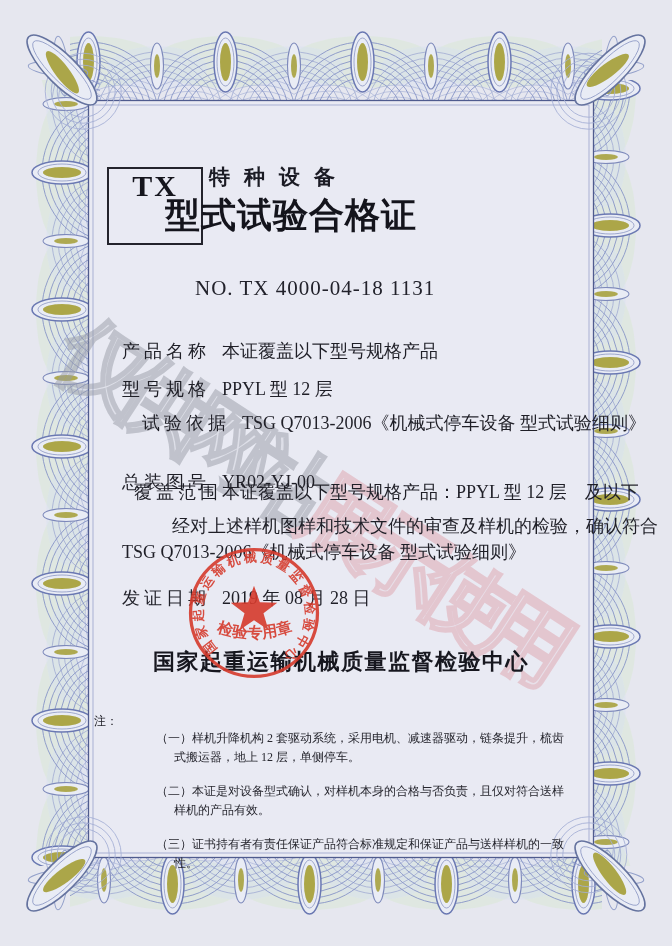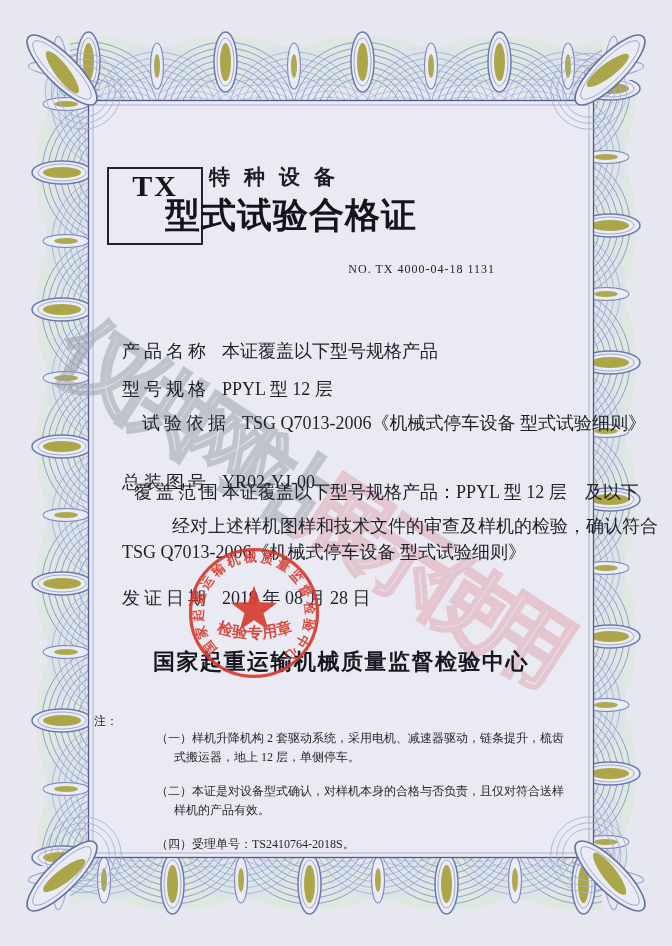--- a/index.html
+++ b/index.html
@@ -28,22 +28,22 @@
   }
   .category {
     position:absolute; left:195px; top:163px; width:300px; text-align:left;
     font-size:21px; letter-spacing:14px; text-indent:14px; color:#1b1b24; font-weight:bold;font-family:Liberation Mono, monospace;
   }
   .title {
     position:absolute; left:165px; top:192px; width:360px; text-align:left;
     font-size:35px; font-weight:bold; letter-spacing:1px; color:#14141c;
   }
   .cert-no {
-    position:absolute; left:195px; top:262px; width:300px; text-align:right;
-    font-size:12px; letter-spacing:1px; color:#22222b;
+    position:absolute; left:195px; top:276px; width:300px; text-align:left;
+    font-size:21px; letter-spacing:1px; color:#22222b;
   }
   .field { position:absolute; left:122px; font-size:18px; white-space:nowrap; }
   .flabel { display:inline-block; width:100px; letter-spacing:4px; }
   .f0 { top:300px; } .f1 { top:339px; } .f2 { top:377px; }
   .f3 { top:411px;margin-left:20px; } .f4 { top:470px; } .f5 { top:480px;text-align:right; }
   .concl1 { position:absolute; left:172px; top:514px; font-size:18px; white-space:nowrap; }
   .concl2 { position:absolute; left:122px; top:540px; font-size:18px; white-space:nowrap; }
   .issue { position:absolute; left:122px; top:586px; font-size:18px; white-space:nowrap; }
   .authority {
     position:absolute; left:88px; top:647px; width:506px; text-align:center;
@@ -171,16 +171,16 @@
     <path id="sealBottom" d="M 30,94 Q 75,111 120,94" fill="none"></path>
     <text font-size="17" font-weight="bold" fill="#d63a2c">
       <textPath href="#sealBottom" startOffset="4" textLength="86" lengthAdjust="spacing">检验专用章</textPath>
     </text>
   </svg>
 
   <div class="notes-label">注：</div>
   <div class="notes">
     <p>（一）样机升降机构 2 套驱动系统，采用电机、减速器驱动，链条提升，梳齿式搬运器，地上 12 层，单侧停车。</p>
     <p>（二）本证是对设备型式确认，对样机本身的合格与否负责，且仅对符合送样样机的产品有效。</p>
-    <p>（四）受理单号：TS2410764-2018S。</p>
+    <p>（三）证书持有者有责任保证产品符合标准规定和保证产品与送样样机的一致性。</p>
   </div>
 
 </div>
 
 </body></html>

